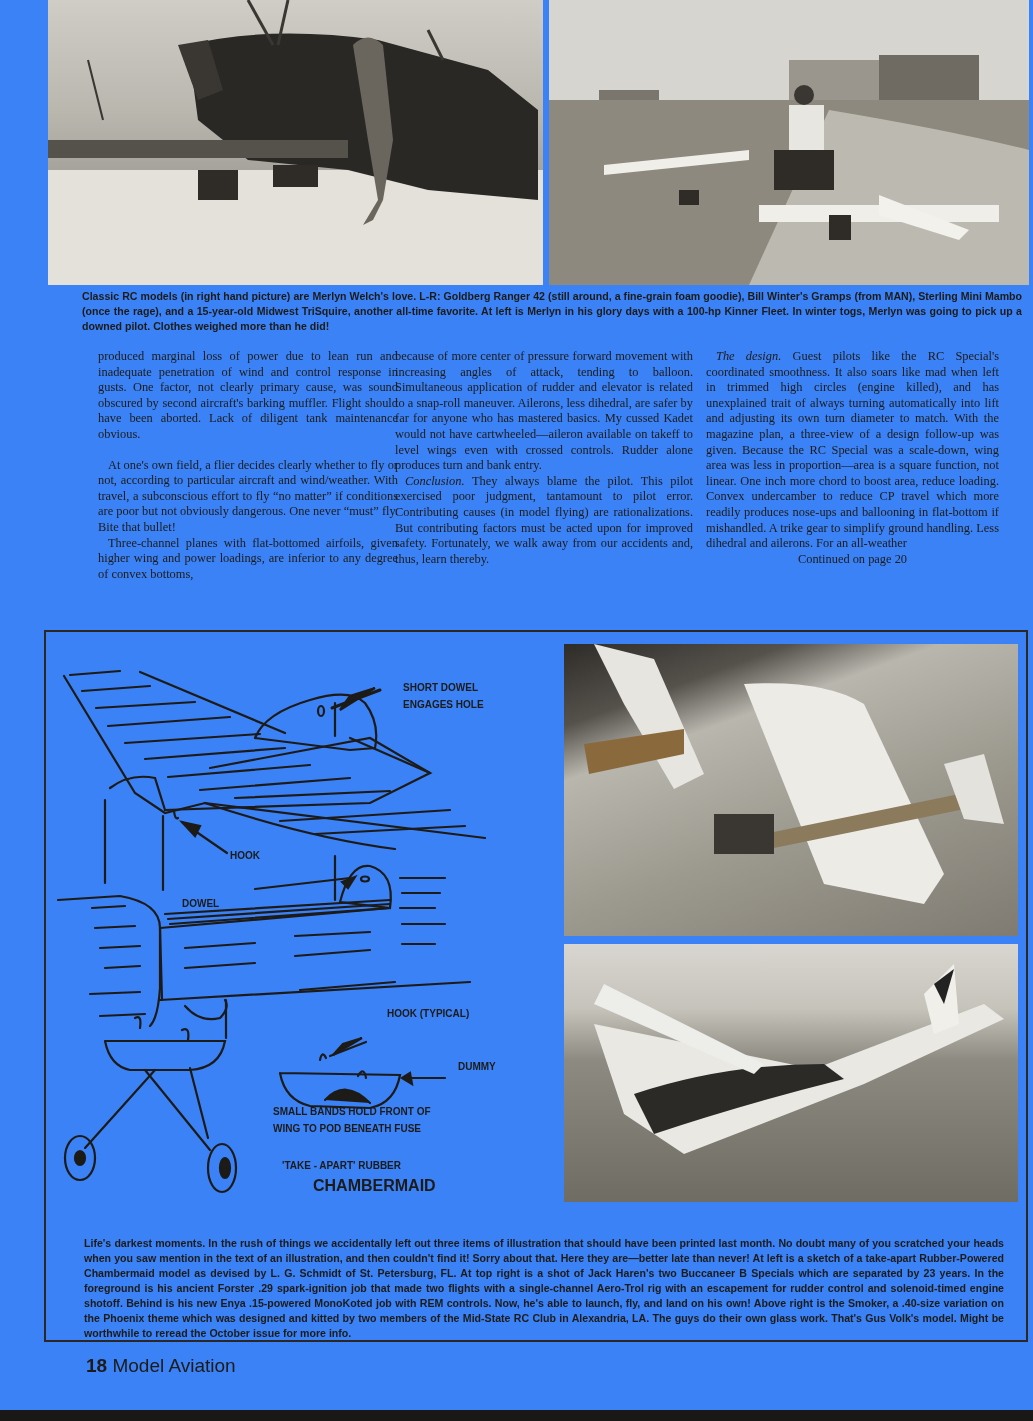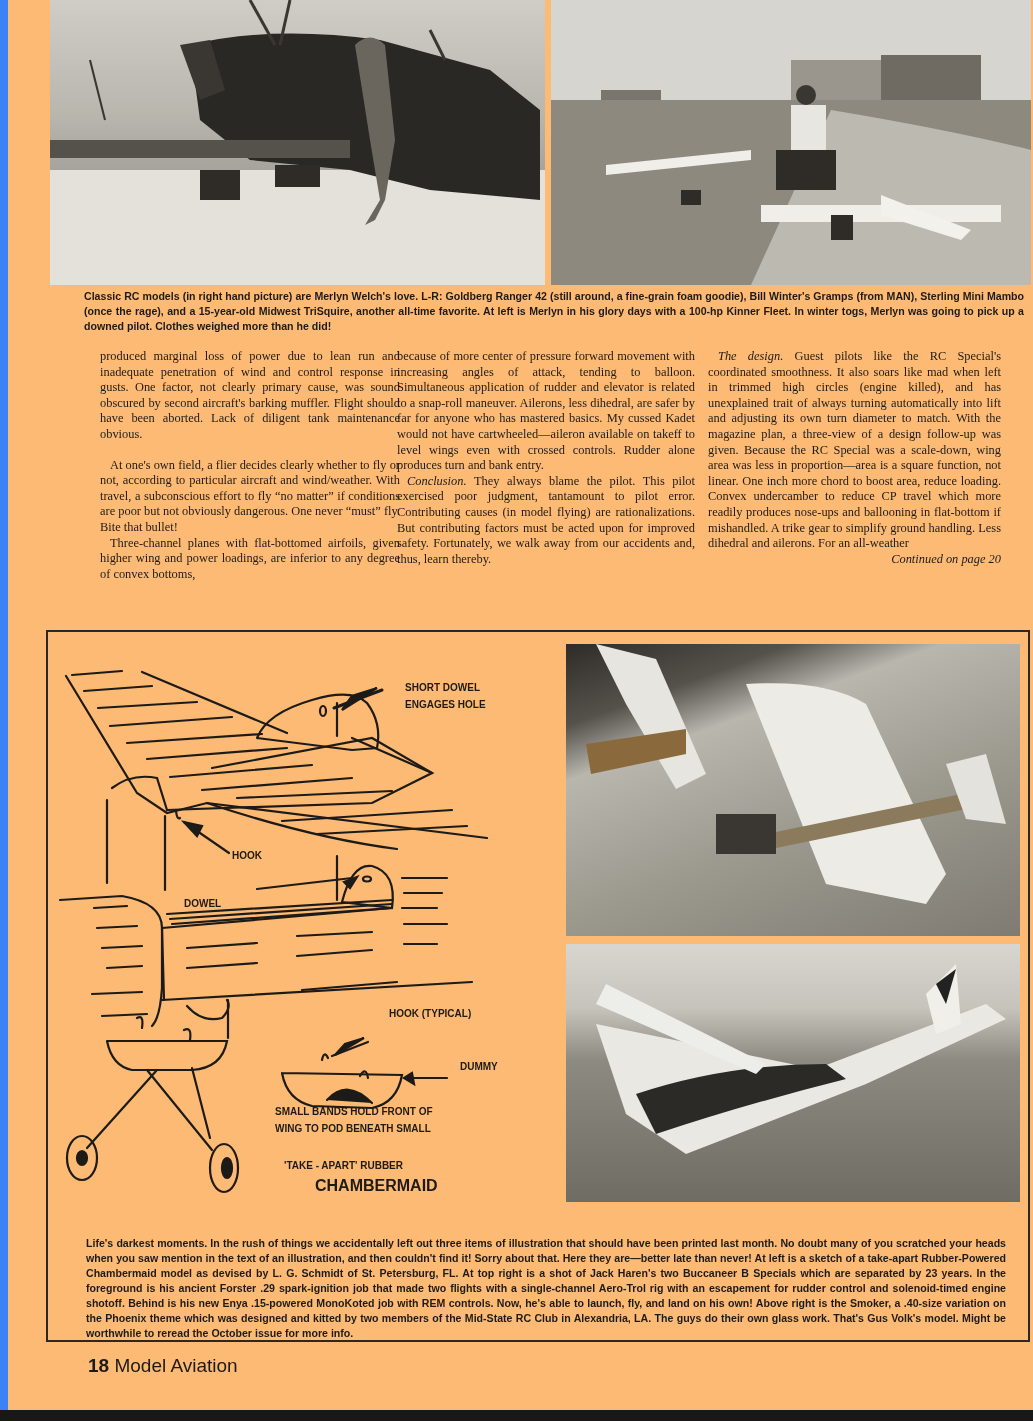--- a/index.html
+++ b/index.html
@@ -1,19 +1,19 @@
 <!DOCTYPE html>
 <html><head>
 <meta charset="utf-8">
 <style>
   * { box-sizing: border-box; margin: 0; padding: 0; }
   html, body { width: 1033px; height: 1421px; background: #1a1816; overflow: hidden; }
   .page {
     position: absolute; left: 0; top: 0; width: 1033px; height: 1410px;
-    background: #fdba74; border-left: 8px solid #3b82f6;
+    background: #3b82f6; border-left: 6px solid #3b82f6;
   }
   .photo { position: absolute; overflow: hidden; }
   .photo-left { left: 42px; top: 0; width: 495px; height: 285px;
     background: linear-gradient(180deg, #cfcdc6 0%, #b9b6ae 40%, #a6a39c 60%, #dcd9d2 100%); }
   .photo-right { left: 543px; top: 0; width: 480px; height: 285px;
     background: linear-gradient(180deg, #c4c2bc 0%, #b5b2aa 30%, #7d7a72 50%, #8c8880 100%); }
   .caption-top {
     position: absolute; left: 76px; top: 289px; width: 940px;
     font-family: "Liberation Sans", sans-serif; font-weight: bold;
     font-size: 10.6px; line-height: 15px; color: #1d1b18; text-align: justify;
@@ -21,21 +21,21 @@
   .col {
     position: absolute; top: 349px; width: 300px;
     font-family: "Liberation Serif", serif; font-size: 12.4px;
     line-height: 15.6px; color: #1d1b18; text-align: justify;
   }
   .col p { text-indent: 10px; }
   .col p.gap { margin-top: 15px; }
   .col1 { left: 84px; width: 300px; margin-left: 8px; }
   .col2 { left: 389px; width: 298px; }
   .col3 { left: 700px; width: 293px; }
-  .continued { display: block; text-align: right; font-style: italic; text-indent: 0; }
+  .continued { display: block; text-align: center; text-indent: 0; }
   .boxed {
     position: absolute; left: 38px; top: 630px; width: 984px; height: 712px;
     border: 2px solid #2a2724;
   }
   .diagram { position: absolute; left: 4px; top: 6px; width: 505px; height: 568px; }
   .diag-label {
     position: absolute; font-family: "Liberation Sans", sans-serif; font-weight: bold;
     font-size: 10px; line-height: 16px; color: #1d1b18; white-space: nowrap;
   }
   .photo-b1 { left: 518px; top: 12px; width: 454px; height: 292px;
@@ -210,21 +210,21 @@
         <path d="M395 440 L356 440"></path>
         <path d="M360 435 L352 440 L362 446 Z" fill="#1d1b18"></path>
       </svg>
       <div class="diag-label" style="left:353px; top:42px;">SHORT DOWEL</div>
       <div class="diag-label" style="left:353px; top:59px;">ENGAGES HOLE</div>
       <div class="diag-label" style="left:180px; top:210px;">HOOK</div>
       <div class="diag-label" style="left:132px; top:240px;margin-top:18px;">DOWEL</div>
       <div class="diag-label" style="left:337px; top:368px;">HOOK (TYPICAL)</div>
       <div class="diag-label" style="left:408px; top:421px;">DUMMY</div>
       <div class="diag-label" style="left:223px; top:466px;">SMALL BANDS HOLD FRONT OF</div>
-      <div class="diag-label" style="left:223px; top:483px;">WING TO POD BENEATH SMALL</div>
+      <div class="diag-label" style="left:223px; top:483px;">WING TO POD BENEATH FUSE</div>
       <div class="diag-label" style="left:232px; top:520px;">'TAKE - APART' RUBBER</div>
       <div class="diag-label" style="left:263px; top:538px; font-size:16px; line-height:19px;">CHAMBERMAID</div>
     </div>
 
     <div class="photo photo-b1">
       <svg width="454" height="292" viewBox="0 0 454 292">
         <path d="M30 0 L90 15 L140 130 L110 145 L60 60 Z" fill="#e7e5df"></path>
         <path d="M180 40 Q260 35 300 60 L380 230 L360 260 L260 240 Z" fill="#ecebe5"></path>
         <path d="M20 100 L120 85 L120 110 L25 130 Z" fill="#8a6a3c"></path>
         <path d="M200 190 L420 145 L425 160 L205 205 Z" fill="#8b7a5c"></path>

